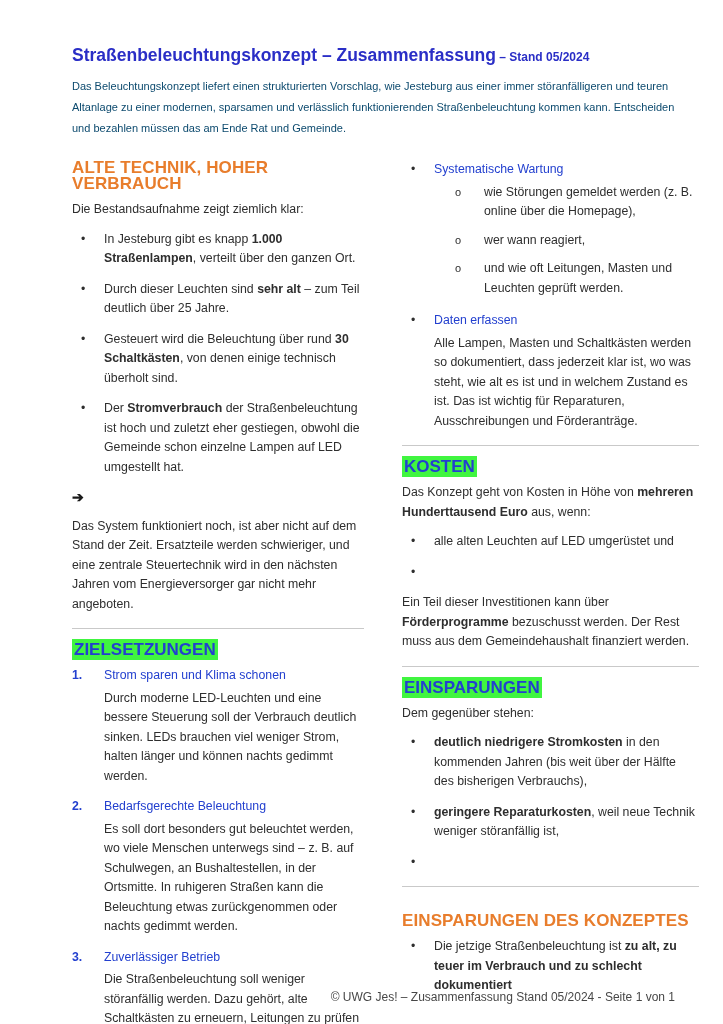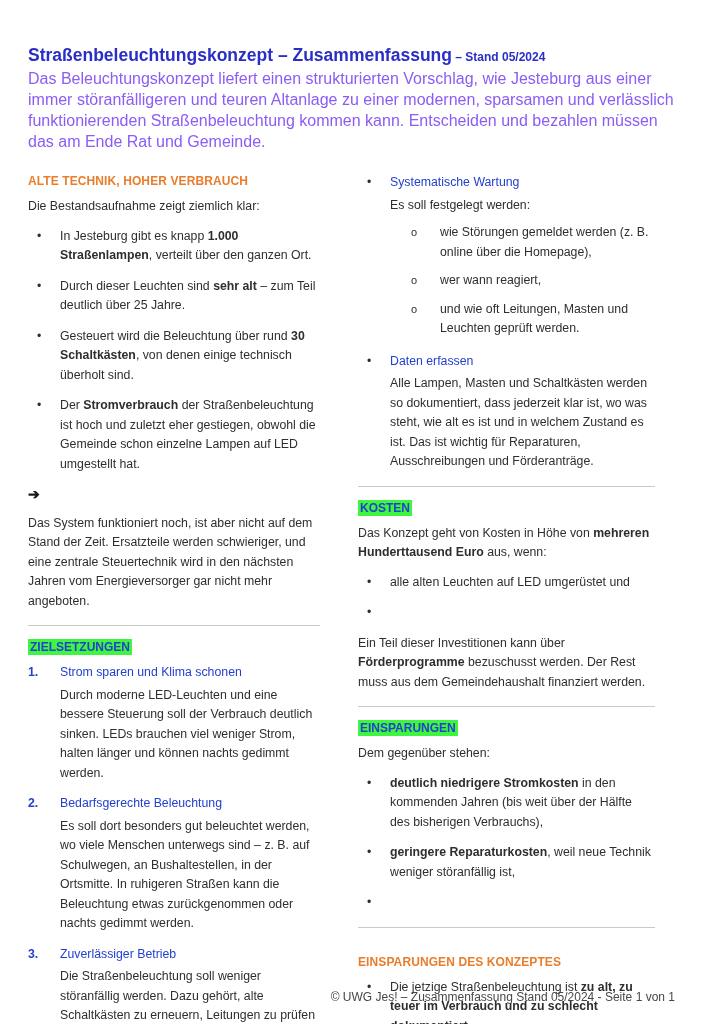--- a/index.html
+++ b/index.html
@@ -2,33 +2,33 @@
 <html style="--title-blue: #2a2ec6; --accent-blue: #2340cf; --accent-orange: #e87d2c; --highlight-green: #40f540; --body-text: #2e2e2e; --rule-gray: #c9c9c9;"><head>
 <meta charset="utf-8">
 <style>
   * { margin:0; padding:0; box-sizing:border-box; }
   html,body { background:#ffffff; }
   body {
     width:723px; height:1024px; position:relative; overflow:hidden;
     font-family:"Liberation Sans", sans-serif; color:#2e2e2e;
     -webkit-font-smoothing:antialiased;
   }
-  .page { position:absolute; inset:0; padding:44px 48px 0 28px; }
+  .page { position:absolute; inset:0; padding:44px 48px 0 72px; }
 
   h1 { font-size:17.5px; line-height:22px; font-weight:bold; color:var(--title-blue,#2a2ec6); }
   h1 .title-suffix { font-size:12px; font-weight:bold; }
 
-  .intro { font-size:16px; line-height:21px; color:#8b5cf6; }
+  .intro { font-size:11px; line-height:21px; margin-top:8px; color:#0c4a6e; }
 
   .columns { display:flex; gap:38px; margin-top:21px; }
   .col { font-size:12.3px; line-height:19.5px; }
   .col-left  { width:292px; flex:none; }
   .col-right { width:297px; flex:none; }
 
-  h2 { font-size:12px; line-height:16px; font-weight:bold; margin-bottom:8px; }
+  h2 { font-size:17px; line-height:16px; font-weight:bold; margin-bottom:8px; }
   h2.orange { color:var(--accent-orange,#e87d2c); letter-spacing:.1px; }
   h2 .mark { background:var(--highlight-green,#40f540); color:var(--accent-blue,#2340cf); padding:1px 2px; }
   .mt-lg { margin-top:26px; }
 
   p.lead { margin-bottom:10px; }
   p.block { margin-bottom:10px; }
   .bold { font-weight:bold; }
 
   .li { display:flex; margin-bottom:11px; }
   .li .marker { flex:none; width:32px; padding-left:9px; }
@@ -117,21 +117,20 @@
 
     </div>
 
     <div class="col col-right">
 
       <section>
         <div class="blue-row">
           <span class="marker">•</span>
           <span class="blue-title">Systematische Wartung</span>
         </div>
-        <p class="item-body" style="margin-bottom:8px;">Es soll festgelegt werden:</p>
 
         <div class="sub-li">
           <span class="marker2">o</span>
           <span class="li-body">wie Störungen gemeldet werden (z. B. online über die Homepage),</span>
         </div>
         <div class="sub-li">
           <span class="marker2">o</span>
           <span class="li-body">wer wann reagiert,</span>
         </div>
         <div class="sub-li">

